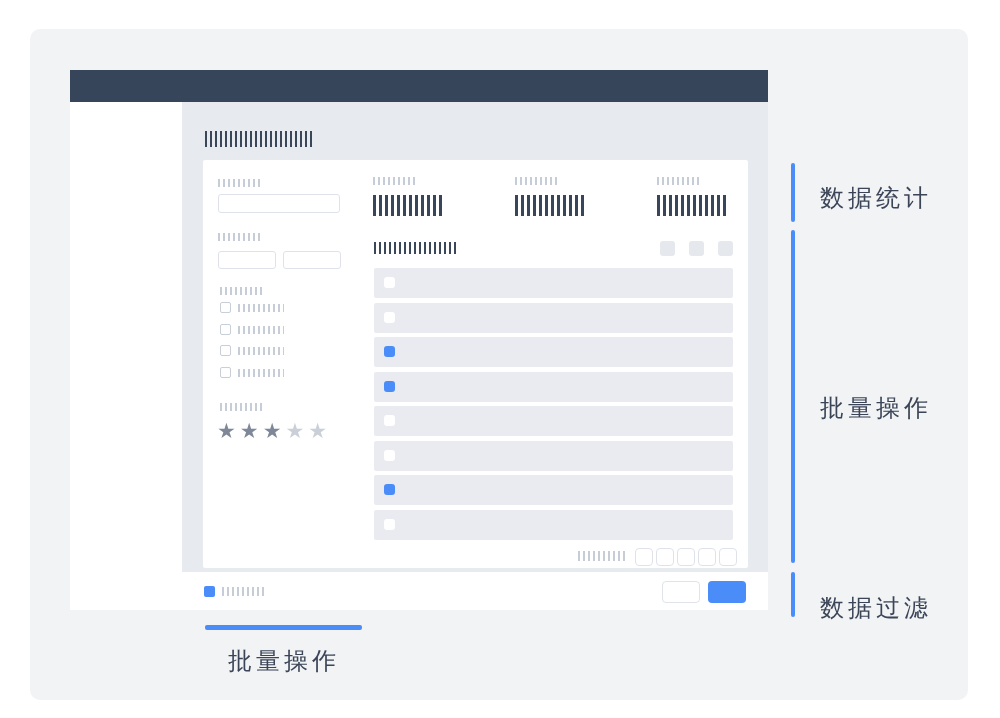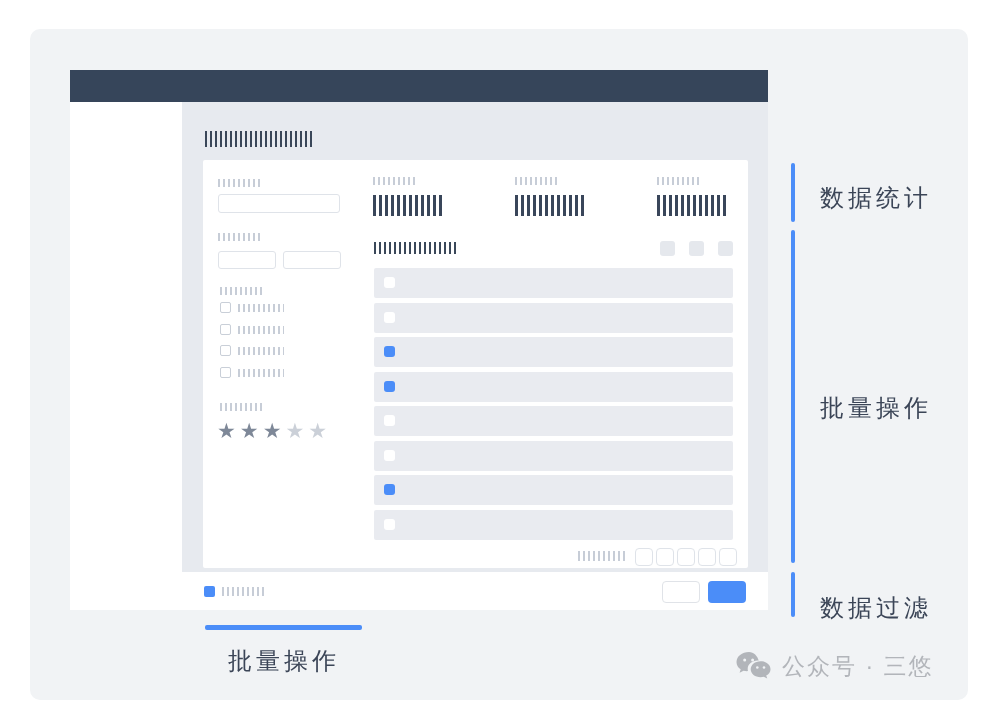--- a/index.html
+++ b/index.html
@@ -200,25 +200,14 @@
 
   <div class="abs vline vline1"></div>
   <div class="abs vline vline2"></div>
   <div class="abs vline vline3"></div>
   <div class="abs ann-label ann1">数据统计</div>
   <div class="abs ann-label ann2">批量操作</div>
   <div class="abs ann-label ann3">数据过滤</div>
   <div class="abs hline"></div>
   <div class="abs ann-label ann4">批量操作</div>
 
-  <div class="abs watermark">
-    <svg class="wm-icon" viewBox="0 0 37 32">
-      <path fill="#b2b5ba" d="M14 2C7 2 1.5 6.4 1.5 11.9c0 3 1.6 5.6 4.2 7.4l-1.1 3.4 3.9-2c1.1.3 2.3.5 3.5.5.3 0 .7 0 1-.1-.2-.7-.3-1.4-.3-2.2 0-4.6 4.4-8.3 9.9-8.3.4 0 .7 0 1.1.1C22.6 6 18.7 2 14 2z"></path>
-      <circle fill="#f1f3f5" cx="9.7" cy="10" r="1.5"></circle>
-      <circle fill="#f1f3f5" cx="17.6" cy="10" r="1.5"></circle>
-      <path fill="#b2b5ba" d="M35.5 19.2c0-4.4-4.4-8-9.9-8s-9.9 3.6-9.9 8 4.4 8 9.9 8c1.1 0 2.2-.2 3.2-.5l3.4 1.8-1-2.9c2.6-1.4 4.3-3.7 4.3-6.4z"></path>
-      <circle fill="#f1f3f5" cx="22.3" cy="17.5" r="1.3"></circle>
-      <circle fill="#f1f3f5" cx="29" cy="17.5" r="1.3"></circle>
-    </svg>
-    <span class="wm-text">公众号 · 三悠</span>
-  </div>
 
 </div>
 
 </body></html>

